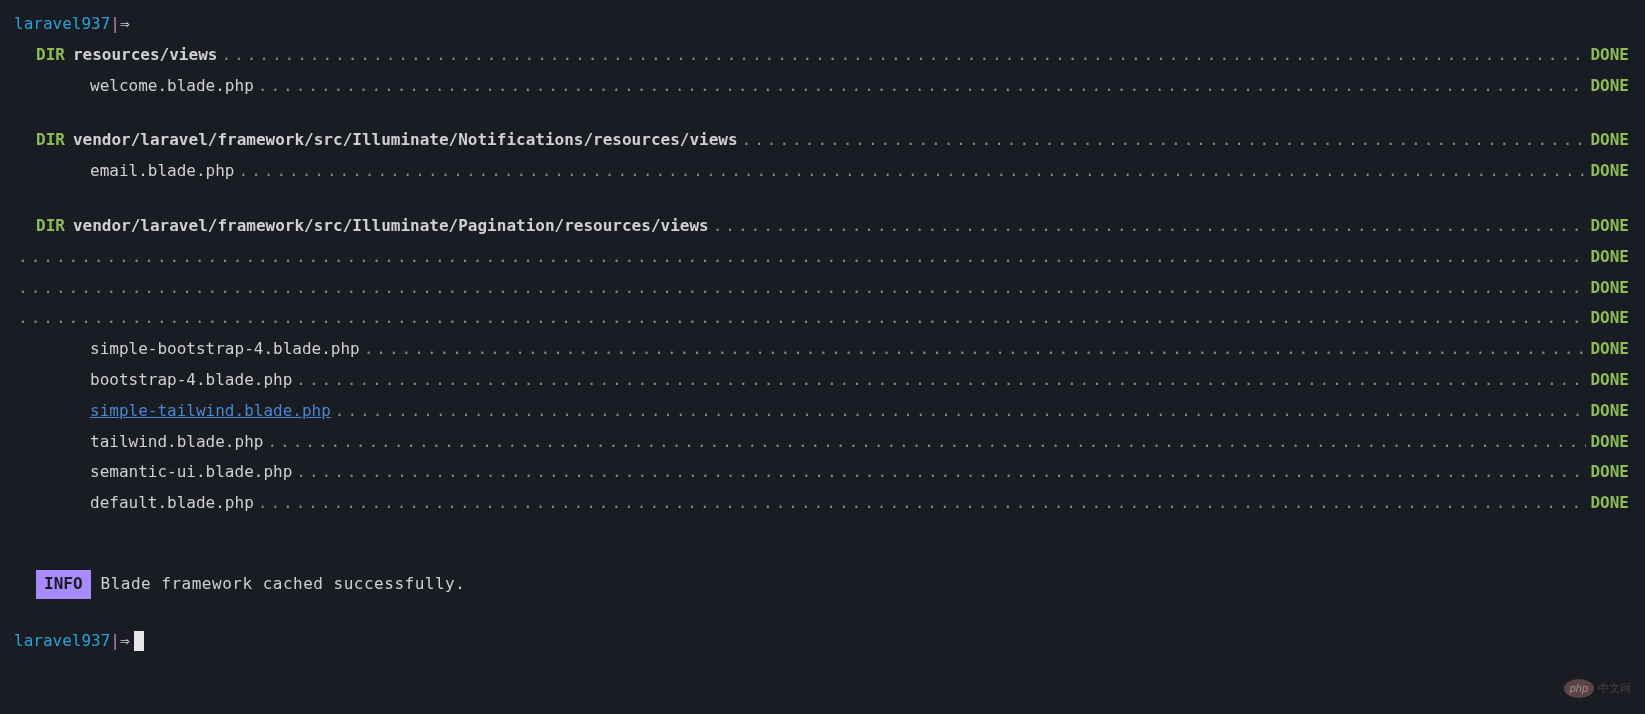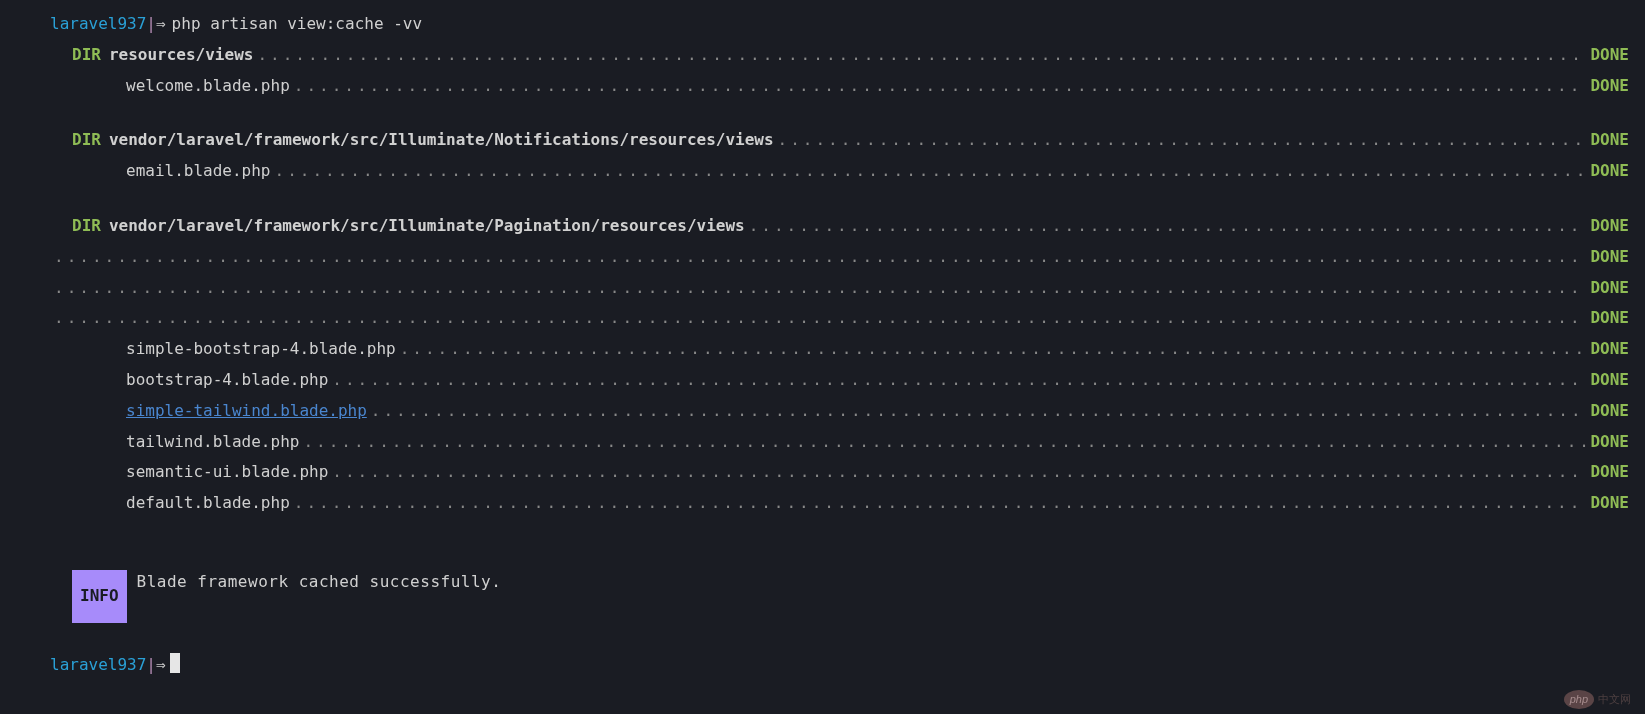--- a/index.html
+++ b/index.html
@@ -9,25 +9,24 @@
     font-family: 'Menlo', 'Consolas', 'DejaVu Sans Mono', monospace;
     font-size: 16px;
     line-height: 1.55;
     padding: 12px 14px;
     width: 1645px;
     min-height: 714px;
     position: relative;
   }
   .row {
     display: flex;
-    align-items: flex-start;
+    align-items: center;
     white-space: nowrap;
     overflow: hidden;
     margin-bottom: 6px;
-    margin-left: 36px;
   }
   .blank { height: 24px; }
   .prompt-host { color: #2aa0d6; }
   .prompt-sep  { color: #b48ab4; }
   .prompt-arrow{ color: #c8c8c8; }
   .cmd         { color: #d0d0d0; margin-left: 6px; }
   .dir-label   { color: #8fbc55; font-weight: bold; margin-left: 22px; margin-right: 8px; }
   .file-indent { color: #d0d0d0; margin-left: 76px; }
   .path        { color: #d0d0d0; font-weight: bold; }
   .link        { color: #4a86cf; text-decoration: underline; }
@@ -39,37 +38,37 @@
     letter-spacing: 3px;
   }
   .dots::after {
     content: "................................................................................................................................................................................................................................................................................";
   }
   .status { color: #8fbc55; font-weight: bold; margin-right: 2px; }
   .info-badge {
     background: #a78bfa;
     color: #1a1c23;
     font-weight: bold;
-    padding: 14px 8px;
+    padding: 2px 8px;
     margin-left: 22px;
     margin-right: 10px;
   }
   .info-text { color: #d0d0d0; letter-spacing: 0.5px; }
   .cursor {
     display: inline-block;
     width: 10px;
     height: 20px;
     background: #e6e6e6;
     vertical-align: middle;
     margin-left: 4px;
   }
   .watermark {
     position: absolute;
     right: 14px;
-    bottom: 5px;
+    bottom: 16px;
     color: #5a4848;
     font-size: 11px;
     font-family: sans-serif;
     opacity: 0.8;
     display: flex;
     align-items: center;
     gap: 4px;
   }
   .watermark .php-oval {
     background: #6b4f4f;
@@ -81,21 +80,20 @@
   }
 </style>
 </head>
 <body>
 
 <div id="terminal">
     <div class="row">
       <span class="prompt-host">laravel937</span>
       <span class="prompt-sep">|</span>
       <span class="prompt-arrow">⇒</span>
-      <span class="cmd">php artisan view:cache -vv</span>
     </div>
     <div class="row">
       <span class="dir-label">DIR</span>
       <span class="path">resources/views</span>
       <span class="dots"></span>
       <span class="status">DONE</span>
     </div>
     <div class="row">
       <span class="file-indent">welcome.blade.php</span>
       <span class="dots"></span>

